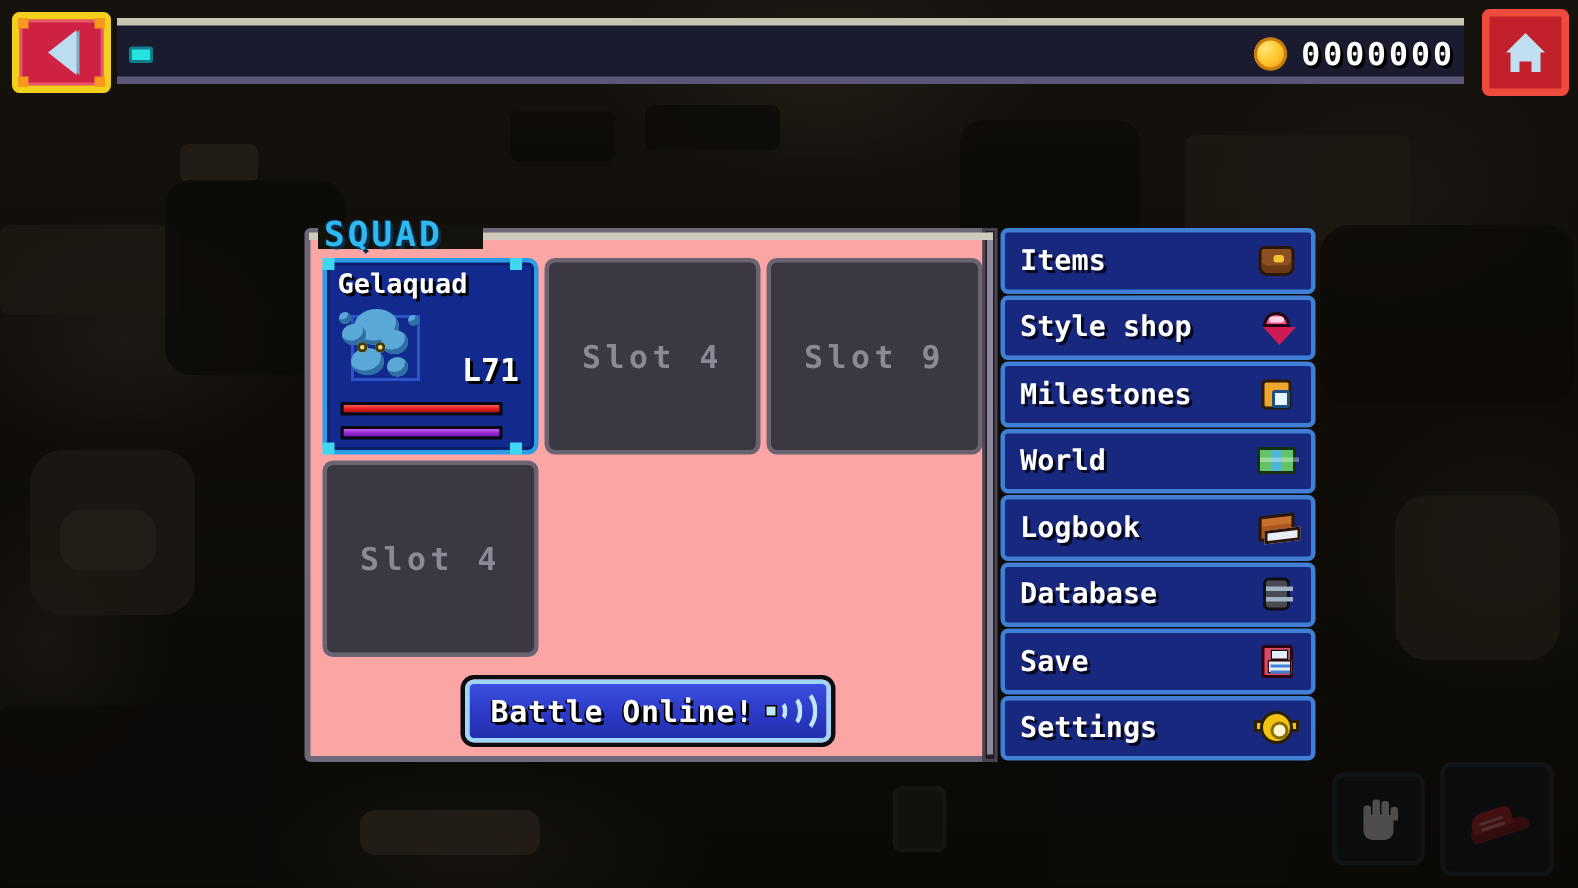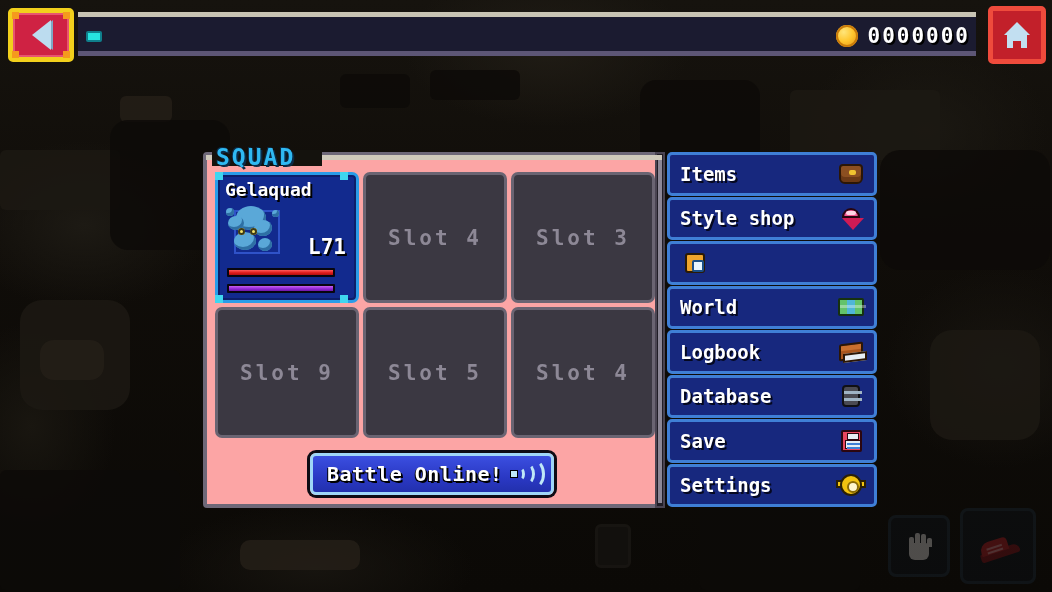--- a/index.html
+++ b/index.html
@@ -514,27 +514,21 @@
         </div>
         <div class="mon-level">L71</div>
         <div class="bar hp"></div>
         <div class="bar mp"></div>
       </div>
 
       <div class="slot">
         <span class="slot-label">Slot 4</span>
       </div>
       <div class="slot">
-        <span class="slot-label">Slot 3</span>
-      </div>
-      <div class="slot">
         <span class="slot-label">Slot 9</span>
-      </div>
-      <div class="slot">
-        <span class="slot-label">Slot 5</span>
       </div>
       <div class="slot">
         <span class="slot-label">Slot 4</span>
       </div>
     </div>
 
     <div id="battle-btn">
       <span id="battle-label">Battle Online!</span>
       <span class="wifi-icon">
         <span class="dot"></span>
@@ -561,20 +555,21 @@
 
       <div class="menu-item">
         <span class="menu-label">Style shop</span>
         <span class="menu-icon">
             <i class="ic-gem"></i>
             <i class="ic-gem-hl"></i>
           </span>
       </div>
 
       <div class="menu-item">
+        <span class="menu-label">Milestones</span>
         <span class="menu-icon">
             <i class="ic-medal"></i>
           </span>
       </div>
 
       <div class="menu-item">
         <span class="menu-label">World</span>
         <span class="menu-icon">
             <i class="ic-map"></i>
           </span>

